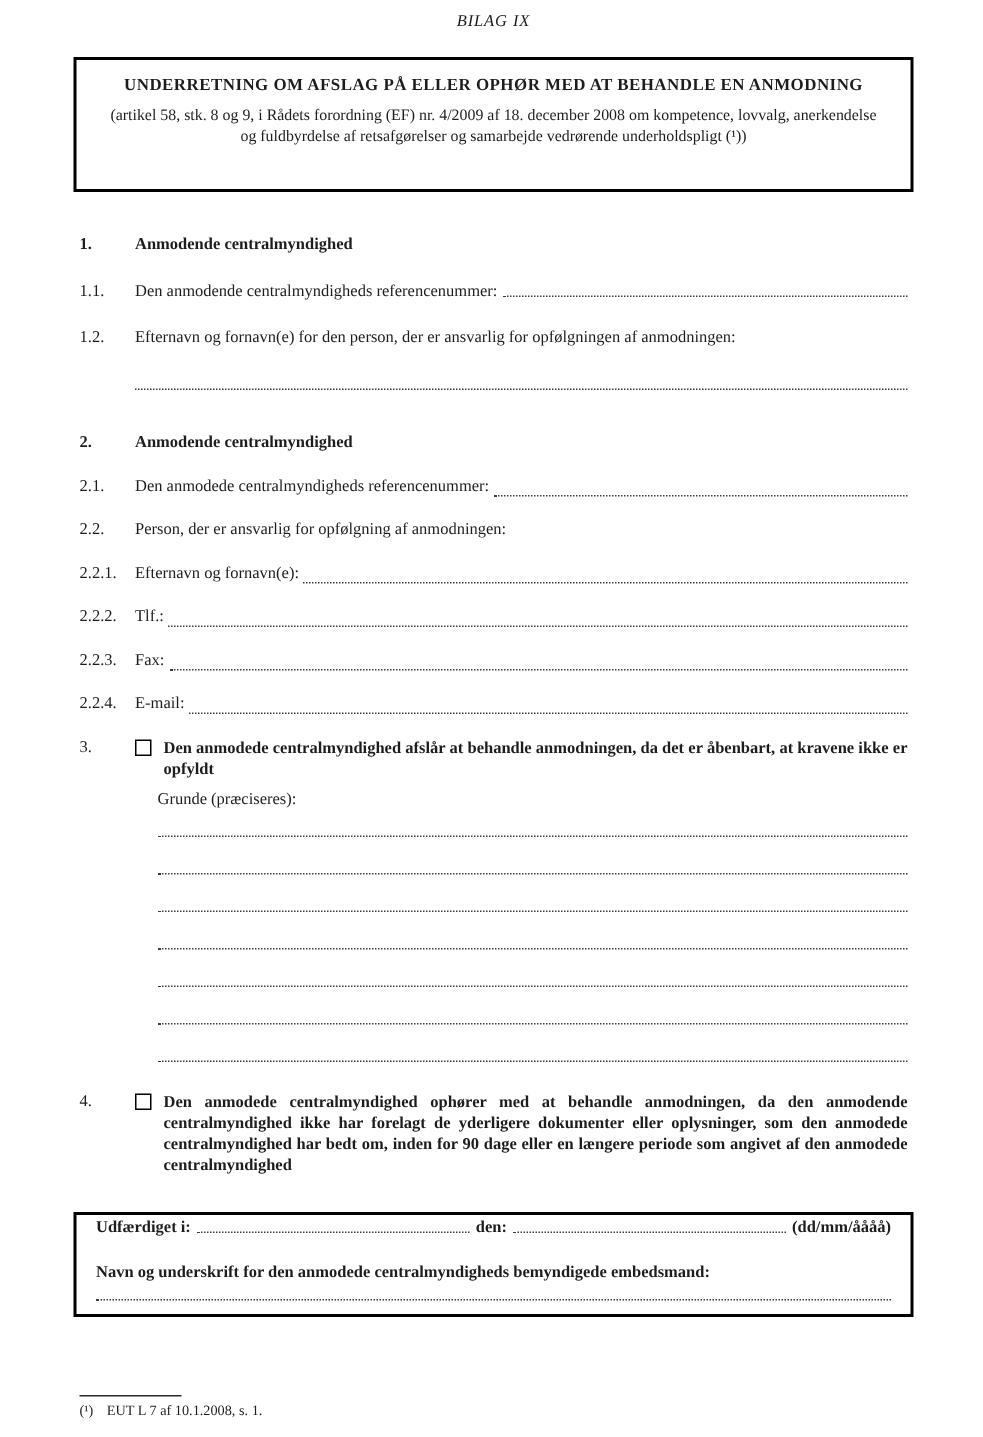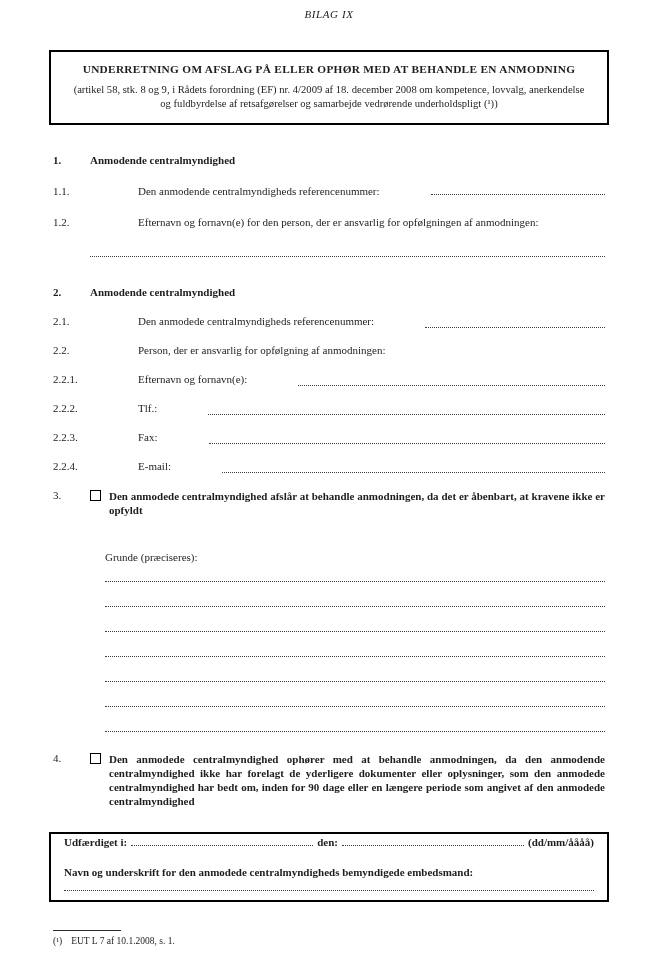--- a/index.html
+++ b/index.html
@@ -15,39 +15,39 @@
     line-height: 13px;
     color: #1d1d1d;
   }
   .annex-tag {
     text-align: center;
     font-style: italic;
     font-size: 11px;
     letter-spacing: 0.6px;
   }
   .title-box {
-    margin: 29px -4px 0 -4px;
+    margin: 17px -4px 0 -4px;
     border: 2px solid #000;
-    padding: 10px 22px 12px;
+    padding: 10px 22px 27px;
     text-align: center;
   }
   .title-box .doc-title {
     font-weight: bold;
     font-size: 11.3px;
     letter-spacing: 0.3px;
     line-height: 14px;
   }
   .title-box .doc-subtitle {
     margin-top: 7px;
     font-size: 10.6px;
     line-height: 14px;
   }
   .sec-heading { display: flex; margin-top: 29px; font-weight: bold; }
   .num { flex: 0 0 37px; width: 37px; }
-  .field-row { display: flex; align-items: flex-start; margin-top: 18px; gap: 48px; }
+  .field-row { display: flex; align-items: flex-start; margin-top: 18px; }
   .s2 .field-row { margin-top: 16px; align-items: flex-end; }
   .field-row .label { white-space: nowrap; }
   .field-row .label-wrap { white-space: normal; }
   .leader {
     flex: 1 1 auto;
     min-width: 18px;
     height: 9px;
     border-bottom: 1px dotted #3c3c3c;
     margin-left: 3px;
   }
@@ -66,21 +66,21 @@
     height: 9px;
     border: 1.5px solid #000;
     margin: 1px 8px 0 0;
     background: #fff;
   }
   .statement {
     font-weight: bold;
     text-align: justify;
     line-height: 14px;
   }
-  .grunde { margin-left: 52px; margin-top: 34px; }
+  .grunde { margin-left: 52px; margin-top: 7px; }
   .blank-lines { margin-left: 52px; }
   .blank-line {
     height: 13px;
     margin-top: 11px;
     border-bottom: 1px dotted #3c3c3c;
   }
   .blank-line:first-child { margin-top: 4px; }
   .sig-box {
     margin: 24px -4px 0 -4px;
     border: 2px solid #000;

